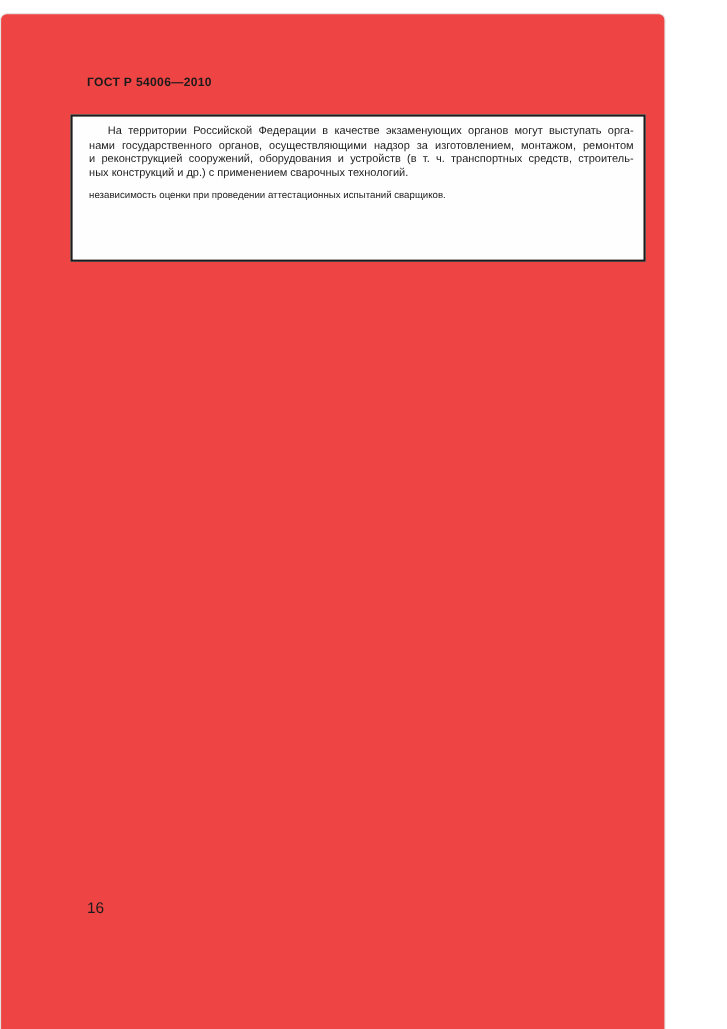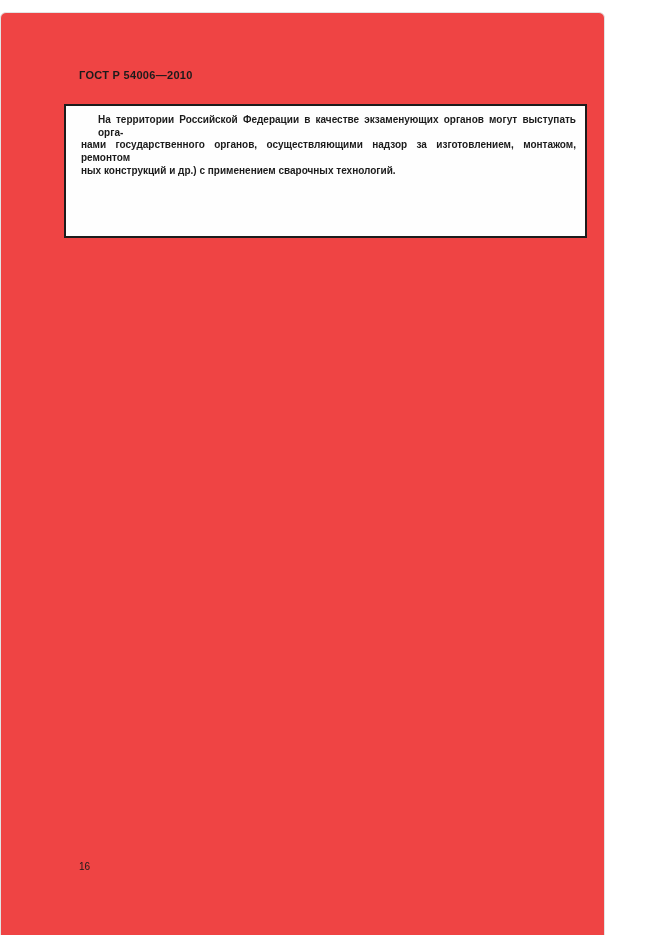--- a/index.html
+++ b/index.html
@@ -52,52 +52,53 @@
     line-height: 12.7px;
   }
   .note-par {
     margin: 7px 9px 9px 15px;
     font-size: 8.8px;
     line-height: 11px;
   }
   .tline {
     text-align: justify;
     text-align-last: justify;
-    font-weight: bold;
   }
   .tline.last {
     text-align: right;
     text-align-last: left;
   }
   .first-indent {
     padding-left: 17px;
   }
   .page-num {
     position: absolute;
     left: 78px;
-    top: 848px;
-    font-size: 10px;
+    top: 804px;
+    font-size: 14px;
   }
 </style>
 </head>
 <body>
 
 <div class="page">
 
   <div class="doc-header">ГОСТ Р 54006—2010</div>
 
   <div class="section-box">
 
 
     <div class="body-par">
       <div class="tline first-indent">На территории Российской Федерации в качестве экзаменующих органов могут выступать орга-</div>
       <div class="tline">нами государственного органов, осуществляющими надзор за изготовлением, монтажом, ремонтом</div>
+      <div class="tline">и реконструкцией сооружений, оборудования и устройств (в т. ч. транспортных средств, строитель-</div>
       <div class="tline last">ных конструкций и др.) с применением сварочных технологий.</div>
     </div>
 
     <div class="note-par">
+      <div class="tline last">независимость оценки при проведении аттестационных испытаний сварщиков.</div>
     </div>
 
   </div>
 
   <div class="page-num">16</div>
 
 </div>
 
 </body></html>

